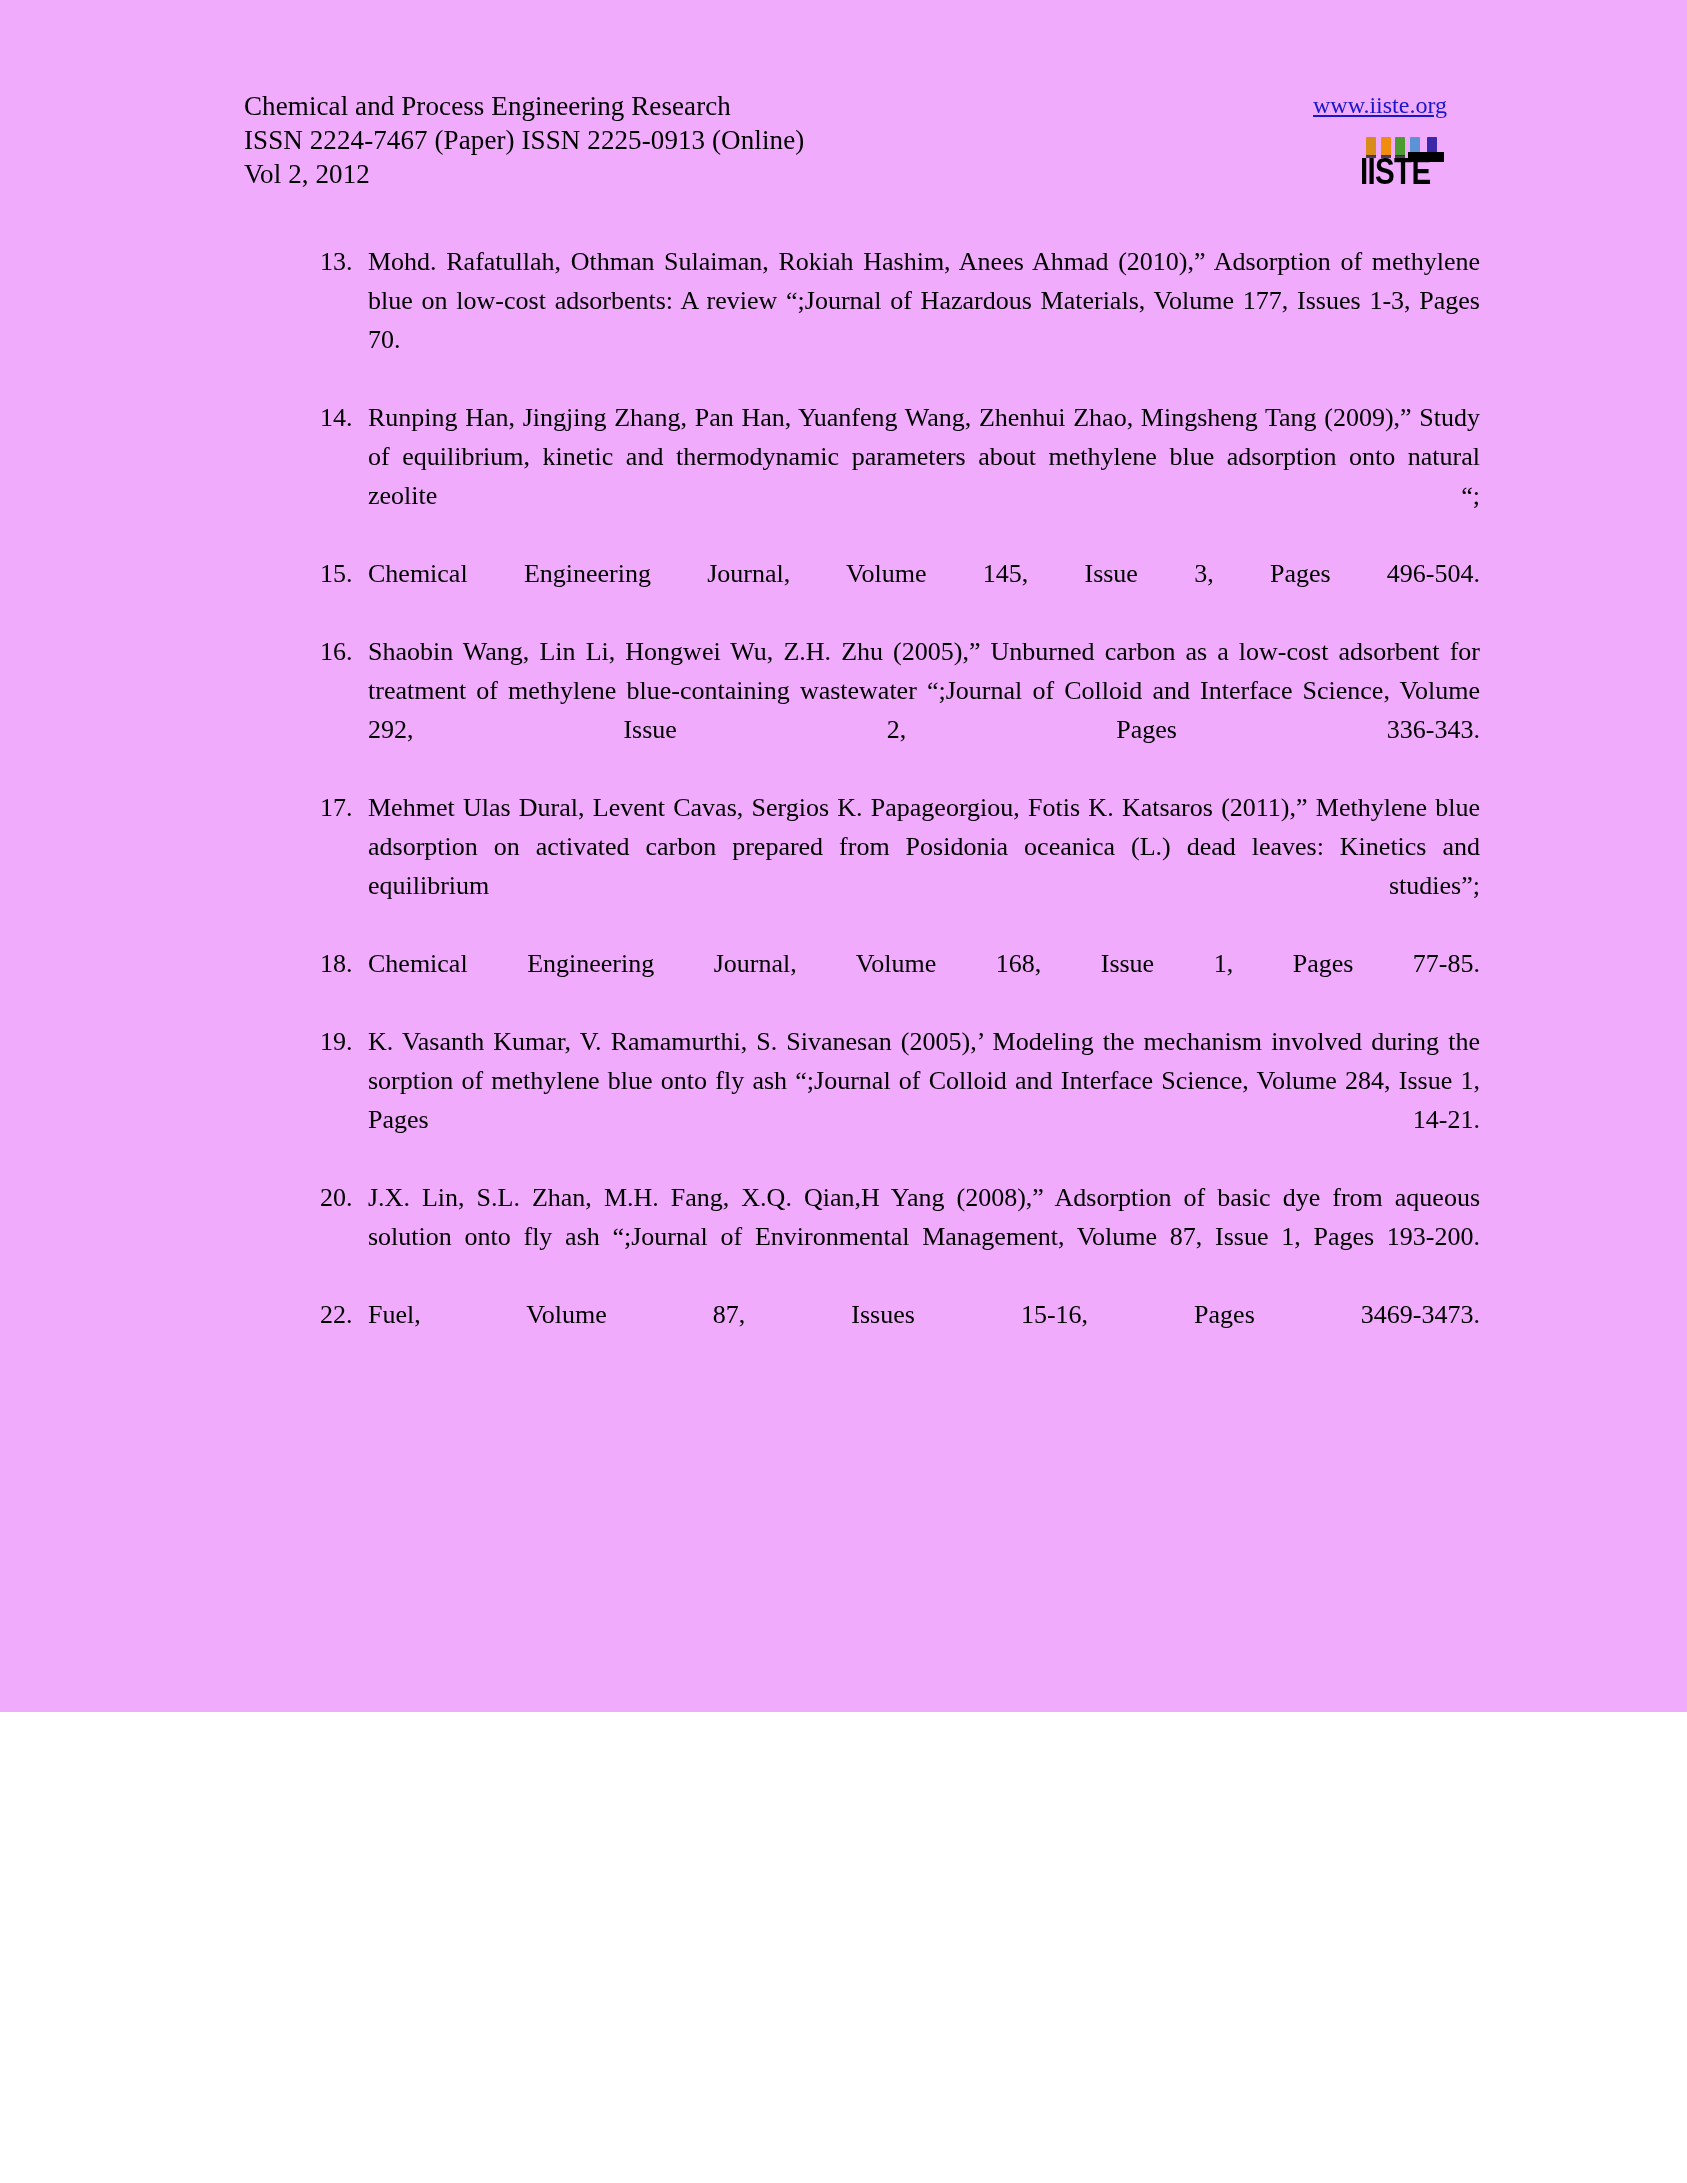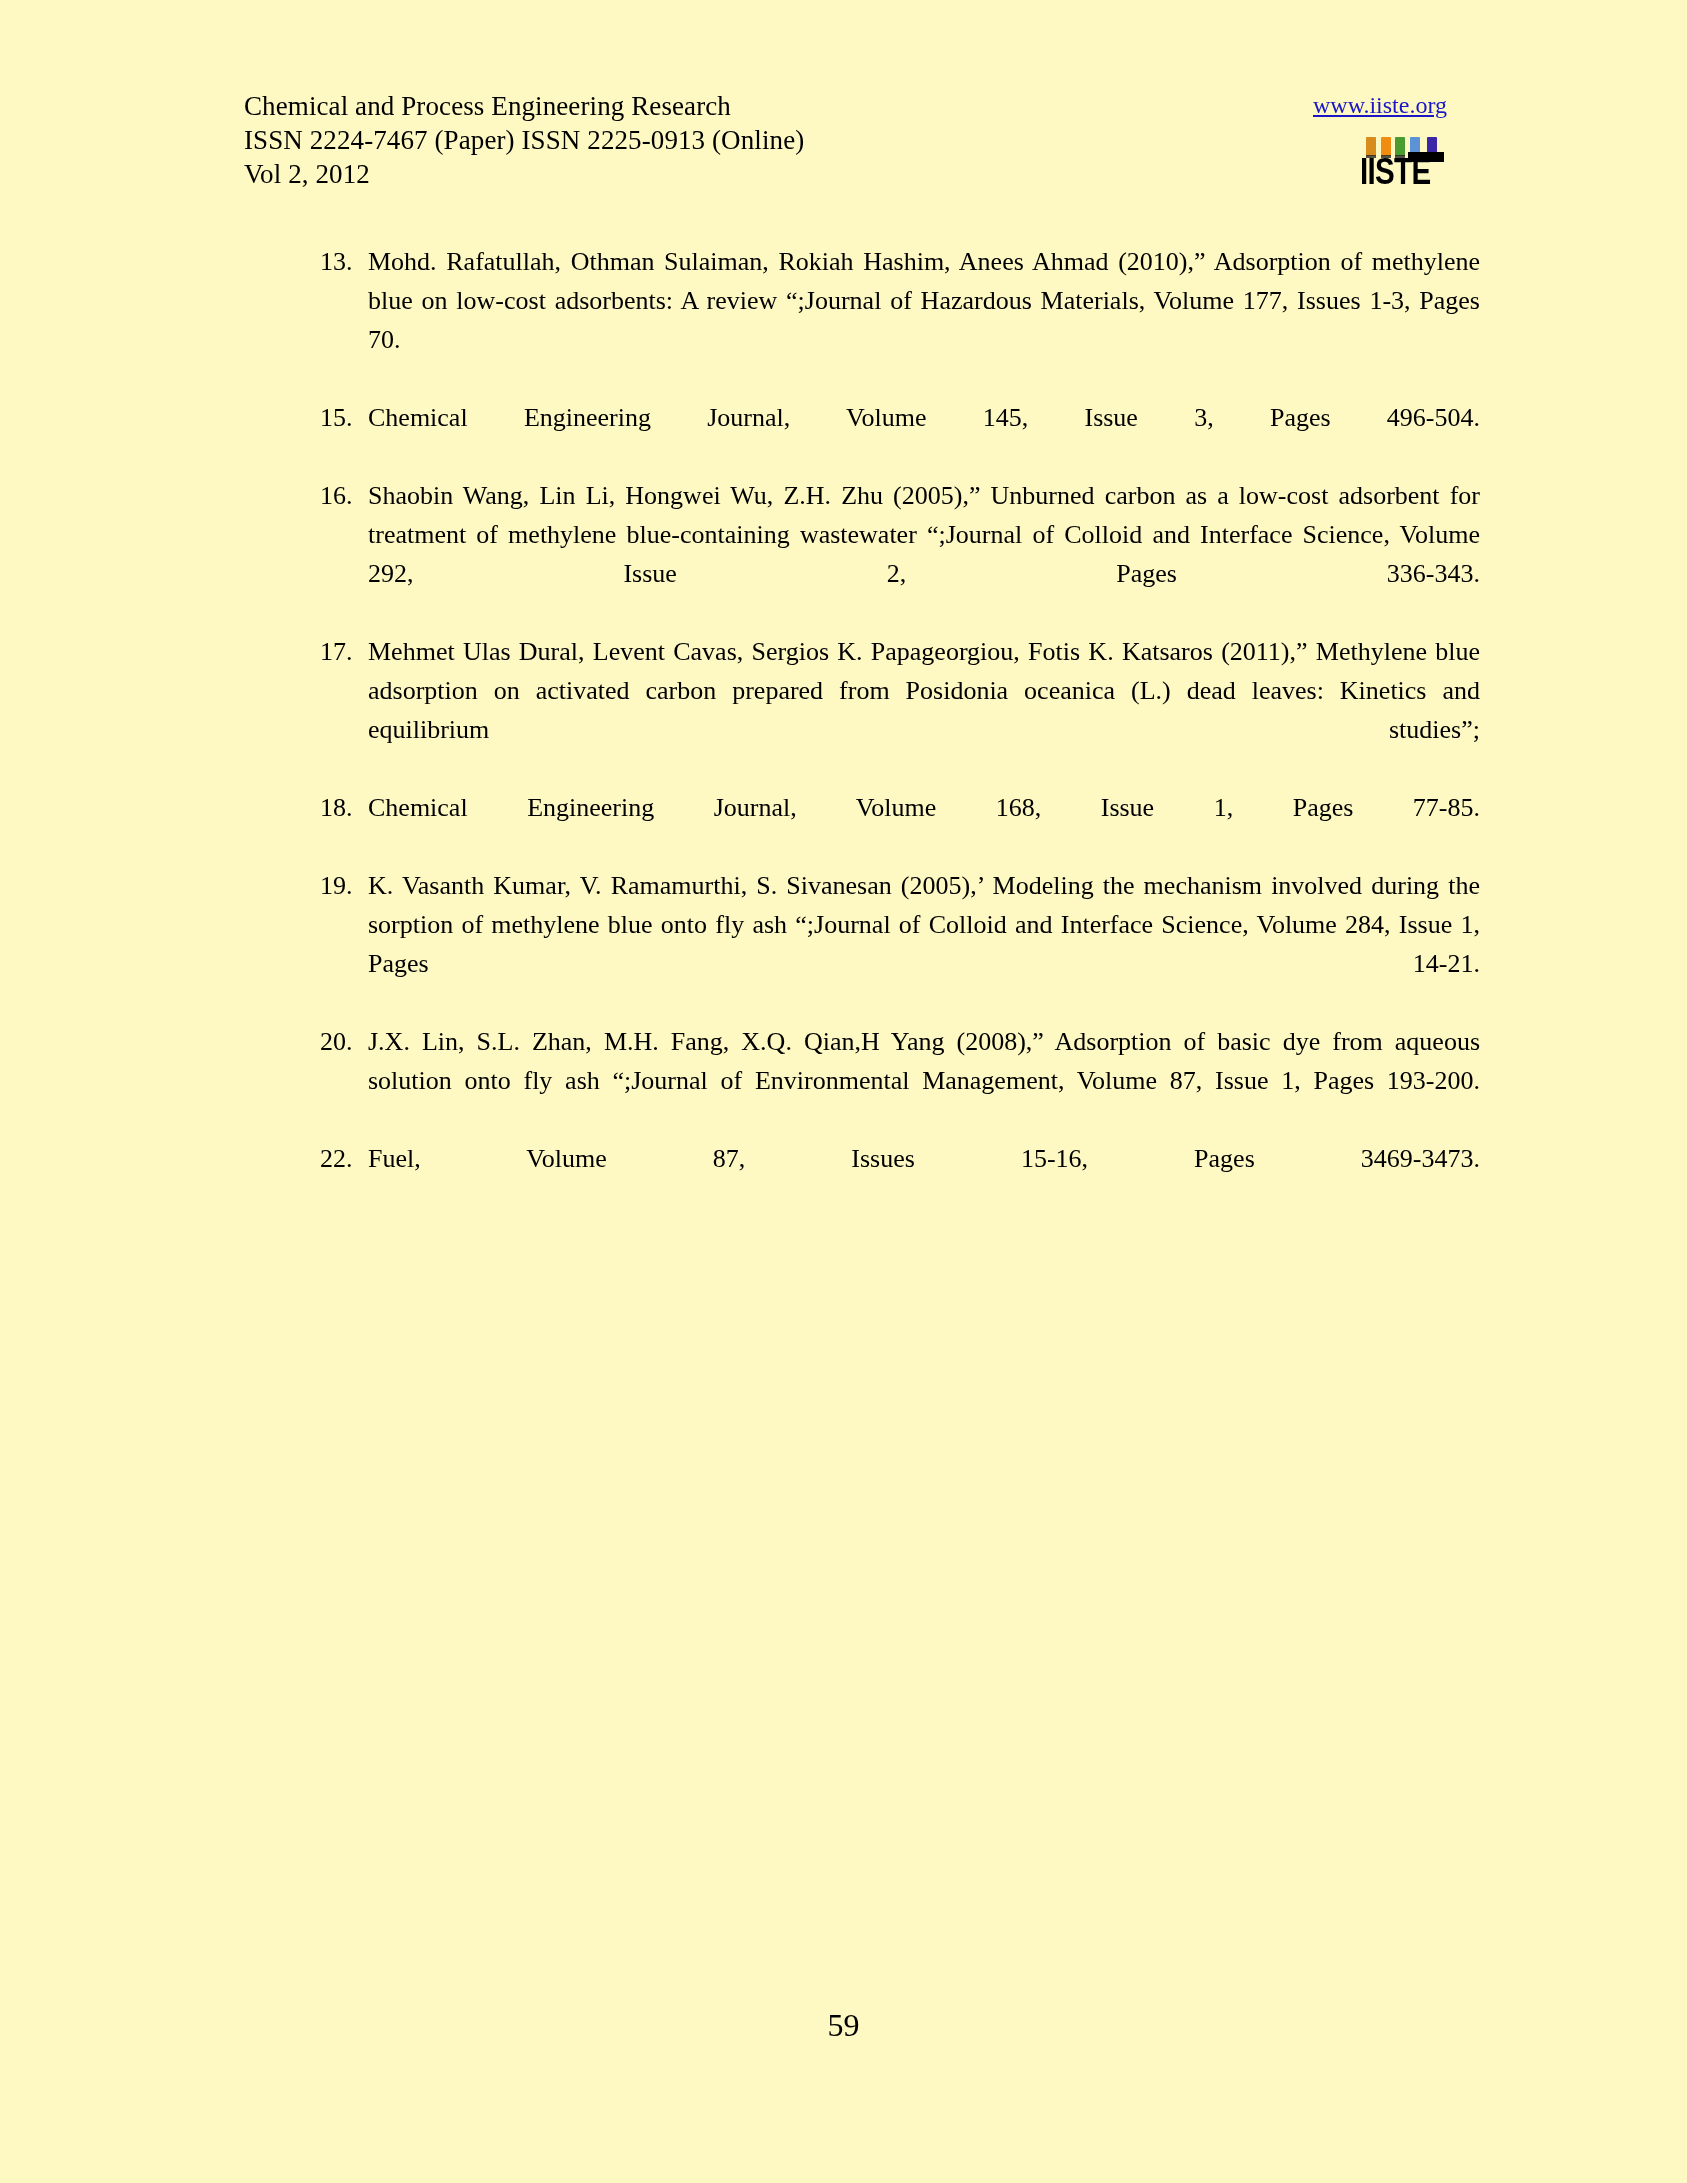--- a/index.html
+++ b/index.html
@@ -5,22 +5,22 @@
 <style>
   html, body {
     margin: 0;
     padding: 0;
     background: #ffffff;
   }
 
   .page {
     position: relative;
     width: 1687px;
-    height: 2183px;
-    background: #fef9c3;
+    height: 1712px;
+    background: #f0abfc;
     font-family: "Liberation Serif", "DejaVu Serif", serif;
     color: #000000;
     overflow: hidden;
     box-sizing: border-box;
   }
 
   
   .masthead {
     position: absolute;
     left: 244px;
@@ -217,20 +217,24 @@
 
   </div>
 
   <ol class="reference-list">
 
     <li class="ref-item">
       <span class="ref-number">13.</span>
       <span class="ref-text">Mohd. Rafatullah, Othman Sulaiman, Rokiah Hashim, Anees Ahmad  (2010),” Adsorption of methylene blue on low-cost adsorbents: A review  “;Journal of Hazardous Materials, Volume 177, Issues 1-3, Pages 70.</span>
     </li>
 
+    <li class="ref-item">
+      <span class="ref-number">14.</span>
+      <span class="ref-text">Runping Han, Jingjing Zhang, Pan Han, Yuanfeng Wang, Zhenhui Zhao, Mingsheng Tang (2009),” Study of equilibrium, kinetic and thermodynamic parameters about methylene blue adsorption onto natural zeolite “;</span>
+    </li>
 
     <li class="ref-item">
       <span class="ref-number">15.</span>
       <span class="ref-text">Chemical Engineering Journal, Volume 145, Issue 3,  Pages 496-504.</span>
     </li>
 
     <li class="ref-item">
       <span class="ref-number">16.</span>
       <span class="ref-text">Shaobin Wang, Lin Li, Hongwei Wu, Z.H. Zhu  (2005),” Unburned carbon as a low-cost adsorbent for treatment of methylene blue-containing wastewater “;Journal of Colloid and Interface Science, Volume 292, Issue 2,  Pages 336-343.</span>
     </li>

